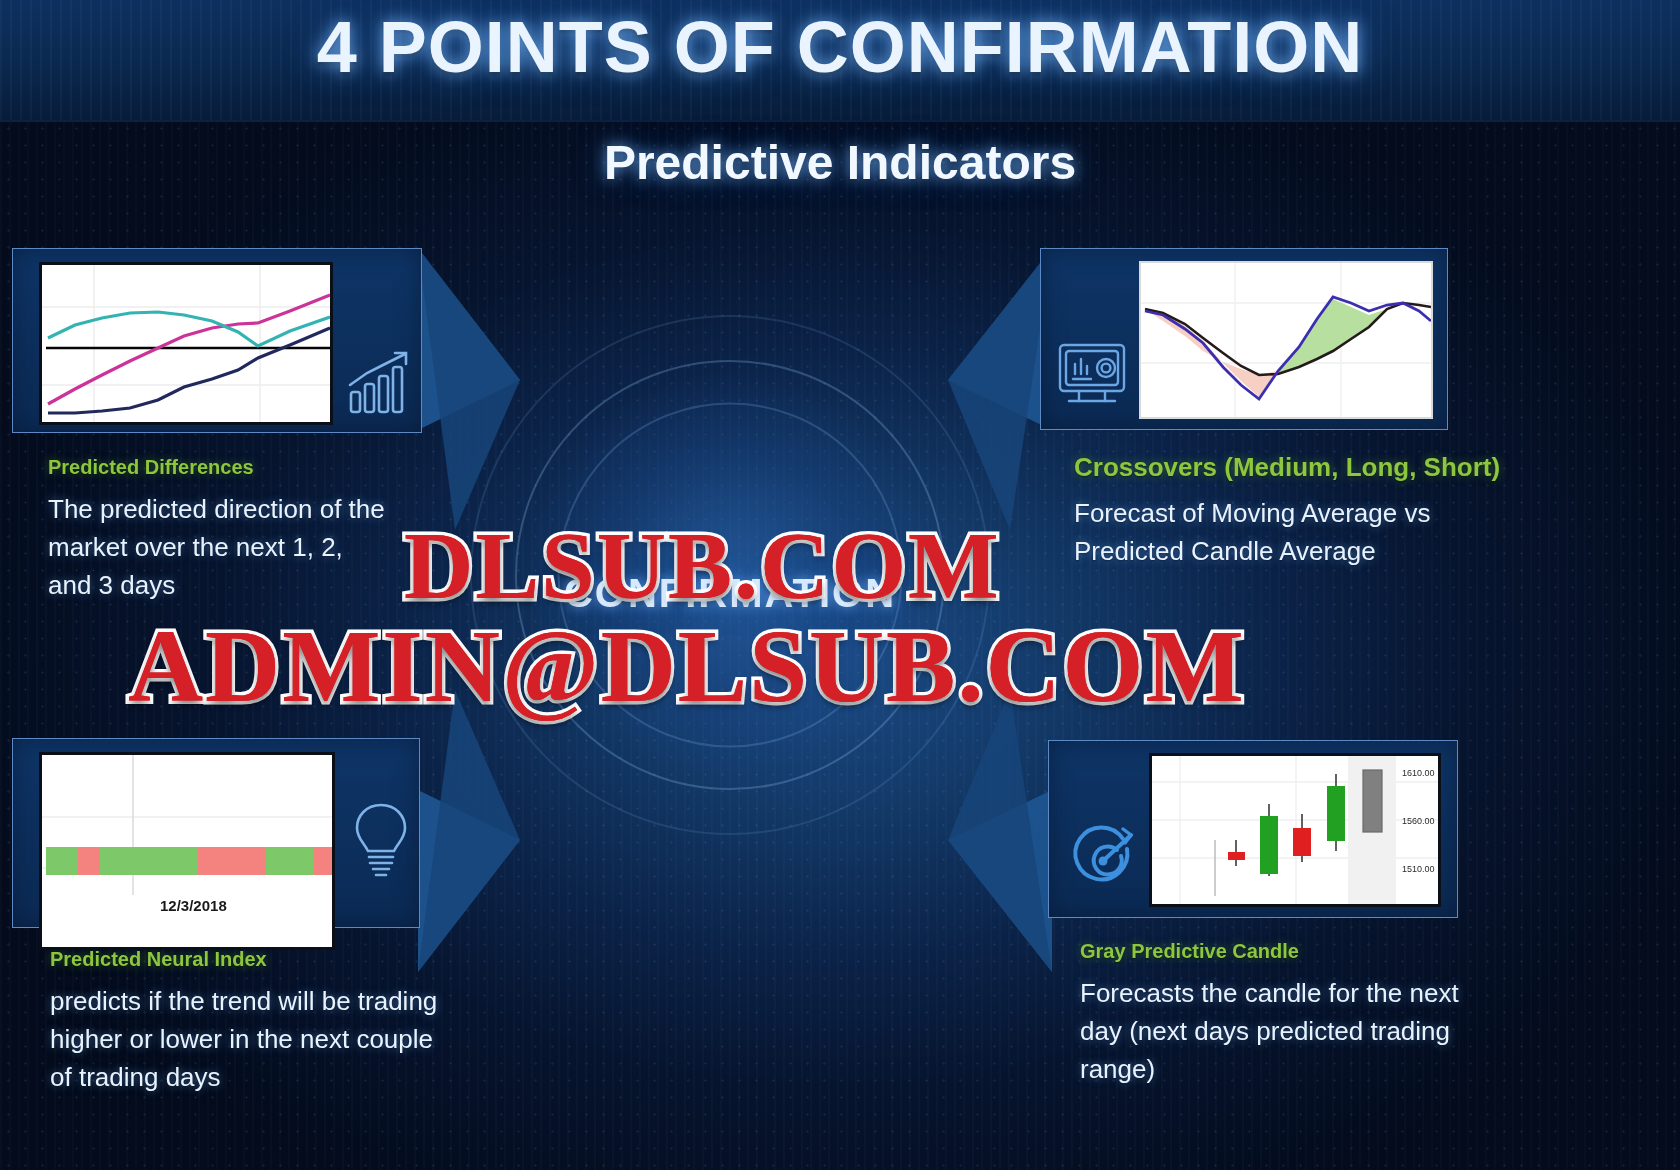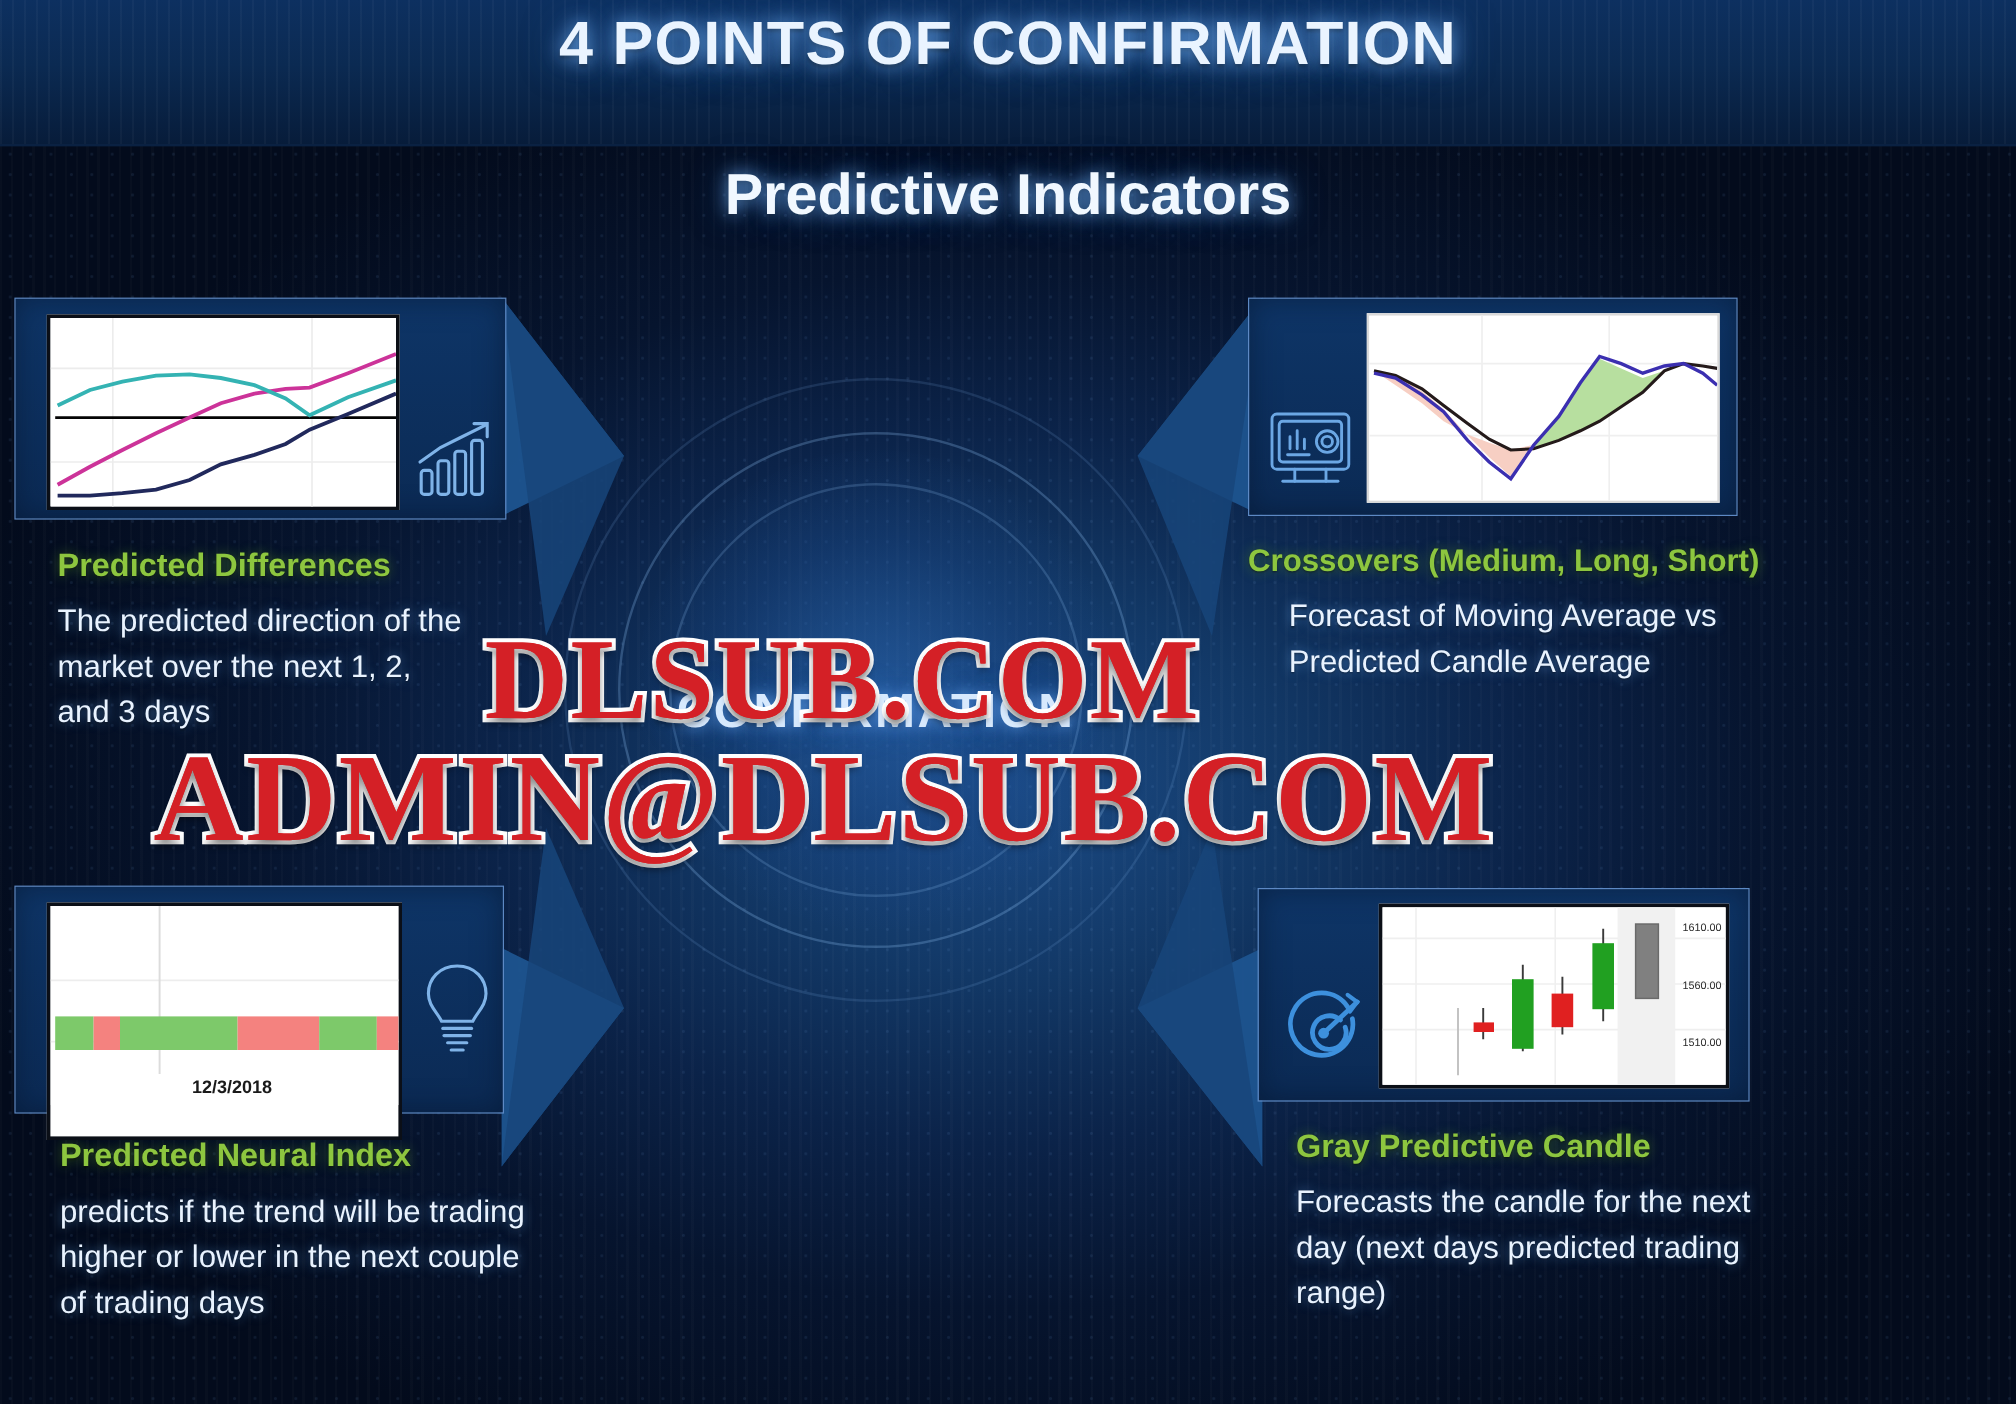--- a/index.html
+++ b/index.html
@@ -43,21 +43,21 @@
   }
   #header-band::after{
     content:""; position:absolute; inset:0;
     background-image: repeating-linear-gradient(90deg,
       rgba(255,255,255,0.03) 0px, rgba(255,255,255,0.03) 2px,
       rgba(0,0,0,0) 2px, rgba(0,0,0,0) 10px);
   }
   #main-title {
     position: absolute; left: 0; top: 6px; width: 1680px;
     text-align: center;
-    font-size: 51px; font-weight: bold; letter-spacing: 1px;
+    font-size: 72px; font-weight: bold; letter-spacing: 1px;
     color: #eaf4ff;
     text-shadow: 0 0 16px rgba(120,185,255,0.85), 0 0 34px rgba(60,130,220,0.55), 0 3px 3px rgba(0,0,0,0.55);
     white-space: nowrap;
   }
   #subtitle {
     position: absolute; left: 0; top: 135px; width: 1680px;
     text-align: center;
     font-size: 48px; font-weight: bold;
     color: #f1f8ff;
     text-shadow: 0 0 14px rgba(120,185,255,0.8), 0 0 30px rgba(50,120,210,0.5), 0 2px 3px rgba(0,0,0,0.5);
@@ -96,21 +96,21 @@
     box-shadow: inset 0 0 24px rgba(6,20,44,0.55);
   }
   .thumb-inner {
     position:absolute; background:#ffffff;
     border: 3px solid #0b0f17;
     overflow:hidden;
   }
   .icon-box { position:absolute; }
 
   .card-title {
-    font-size: 27px; font-weight: bold;
+    font-size: 20px; font-weight: bold;
     color: #8dc63f;
     text-shadow: 0 0 10px rgba(90,150,40,0.55), 0 1px 2px rgba(0,0,0,0.6);
     white-space: nowrap;
   }
   .card-body {
     font-size: 26px; line-height: 1.46; color: #e9f3ff; font-weight: 400;
     text-shadow: 0 0 9px rgba(110,175,250,0.55), 0 1px 2px rgba(0,0,0,0.55);
   }
 
   
@@ -236,21 +236,21 @@
 
           <path d="M137,108 L158,84 L176,56 L192,36 L210,44 L228,52 L246,46
                    L228,64 L210,76 L192,88 L176,96 L158,104 L137,110 Z" fill="#b3dd9a" opacity="0.95"></path>
 
           <polyline fill="none" stroke="#241a1a" stroke-width="2.6" points="4,46 22,50 44,61 62,75 82,90 100,103 118,112 137,111 158,104 176,96 192,88 210,76 228,64 246,46 262,40 278,42 290,44"></polyline>
 
           <polyline fill="none" stroke="#3b2fb0" stroke-width="2.8" points="4,48 22,52 44,66 62,80 82,104 100,122 118,136 137,108 158,84 176,56 192,34 210,40 228,48 246,42 262,40 278,48 290,58"></polyline>
         </svg>
       </div>
     </div>
-    <div class="card-title" style="margin-top:22px; font-size:26px;">Crossovers (Medium, Long, Short)</div>
+    <div class="card-title" style="margin-top:22px; margin-left:34px; font-size:26px;">Crossovers (Medium, Long, Short)</div>
     <div class="card-body" style="margin-top:12px; margin-left:34px; width:380px;">Forecast of Moving Average vs Predicted Candle Average</div>
   </div>
 
   <div class="card" style="left:12px; top:738px; width:415px;">
     <div class="thumb-frame" style="width:408px; height:190px;">
       <div class="thumb-inner" style="left:26px; top:13px; width:296px; height:198px;">
         <svg viewBox="0 0 296 166" width="296" height="166">
           <rect x="0" y="0" width="296" height="166" fill="#ffffff"></rect>
           <line x1="0" y1="62" x2="296" y2="62" stroke="#ededed" stroke-width="1.6"></line>
           <line x1="0" y1="113" x2="296" y2="113" stroke="#ededed" stroke-width="1.6"></line>

